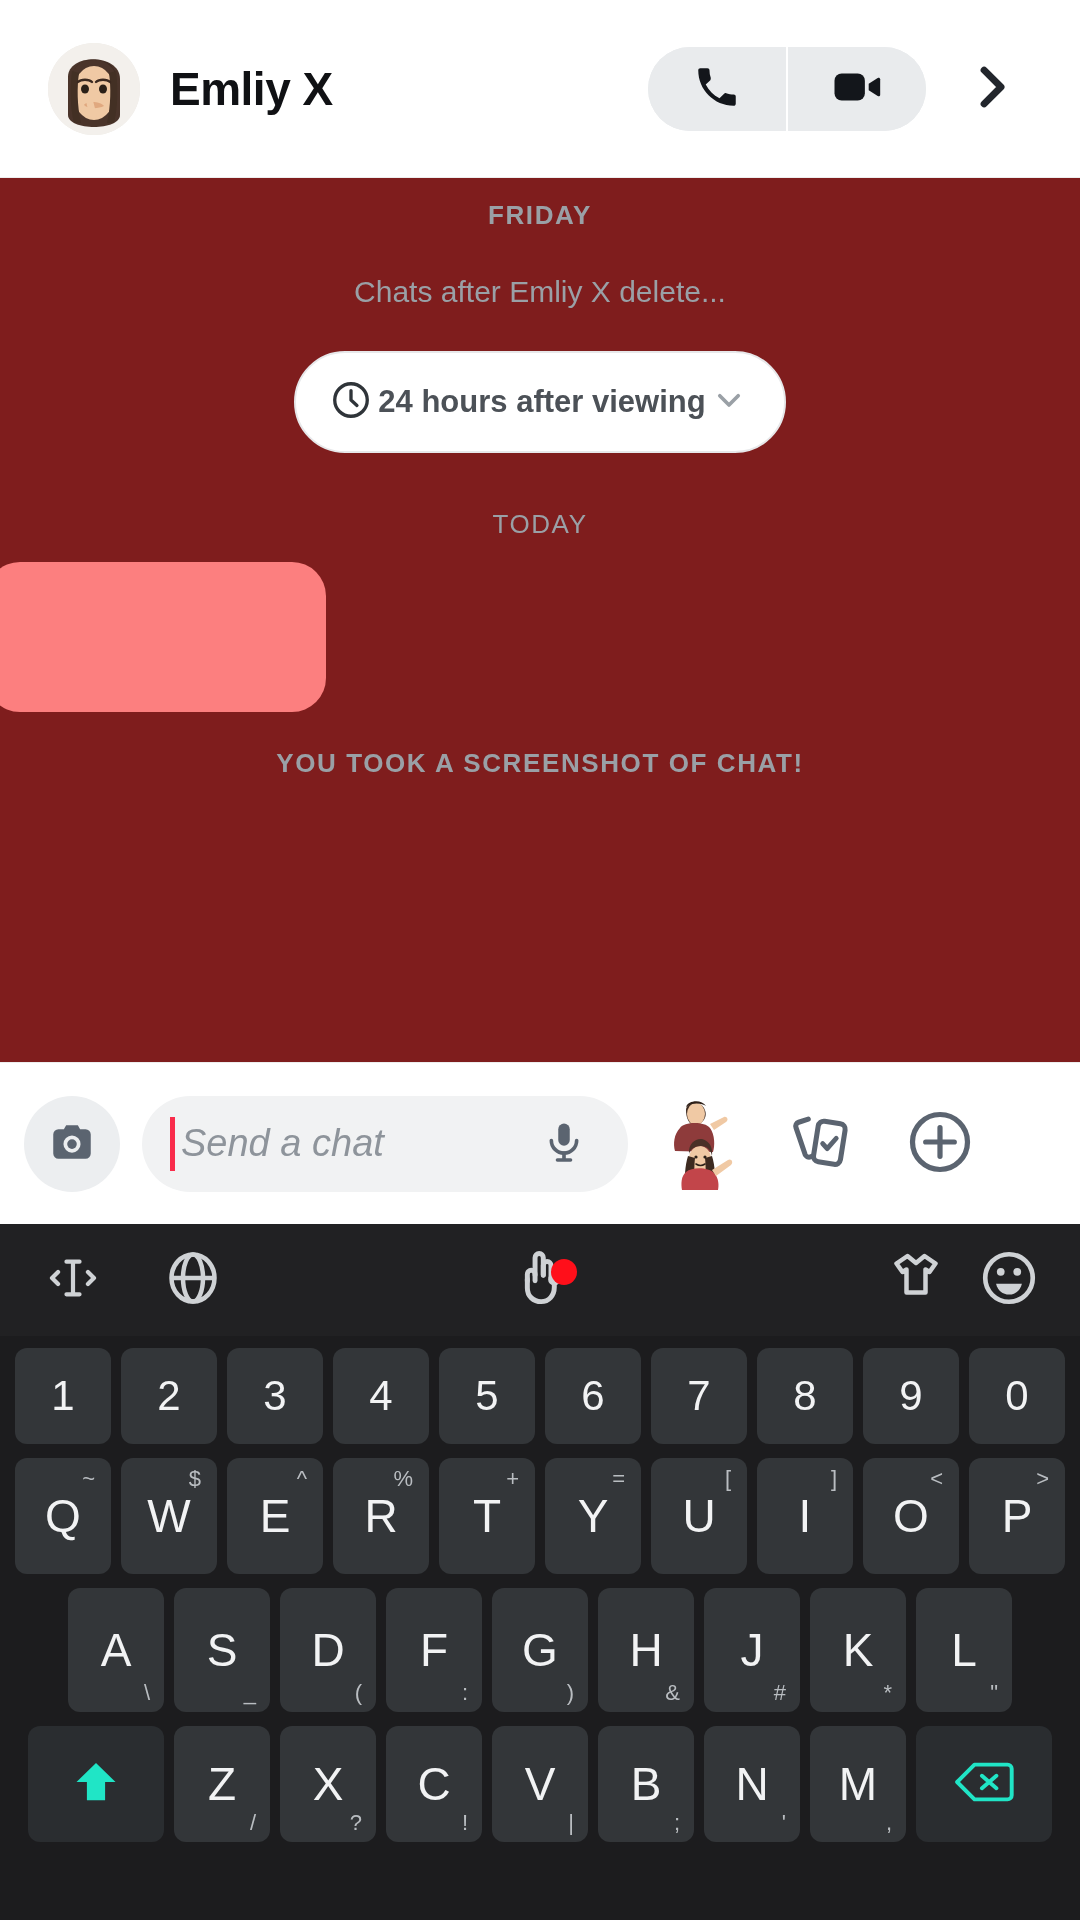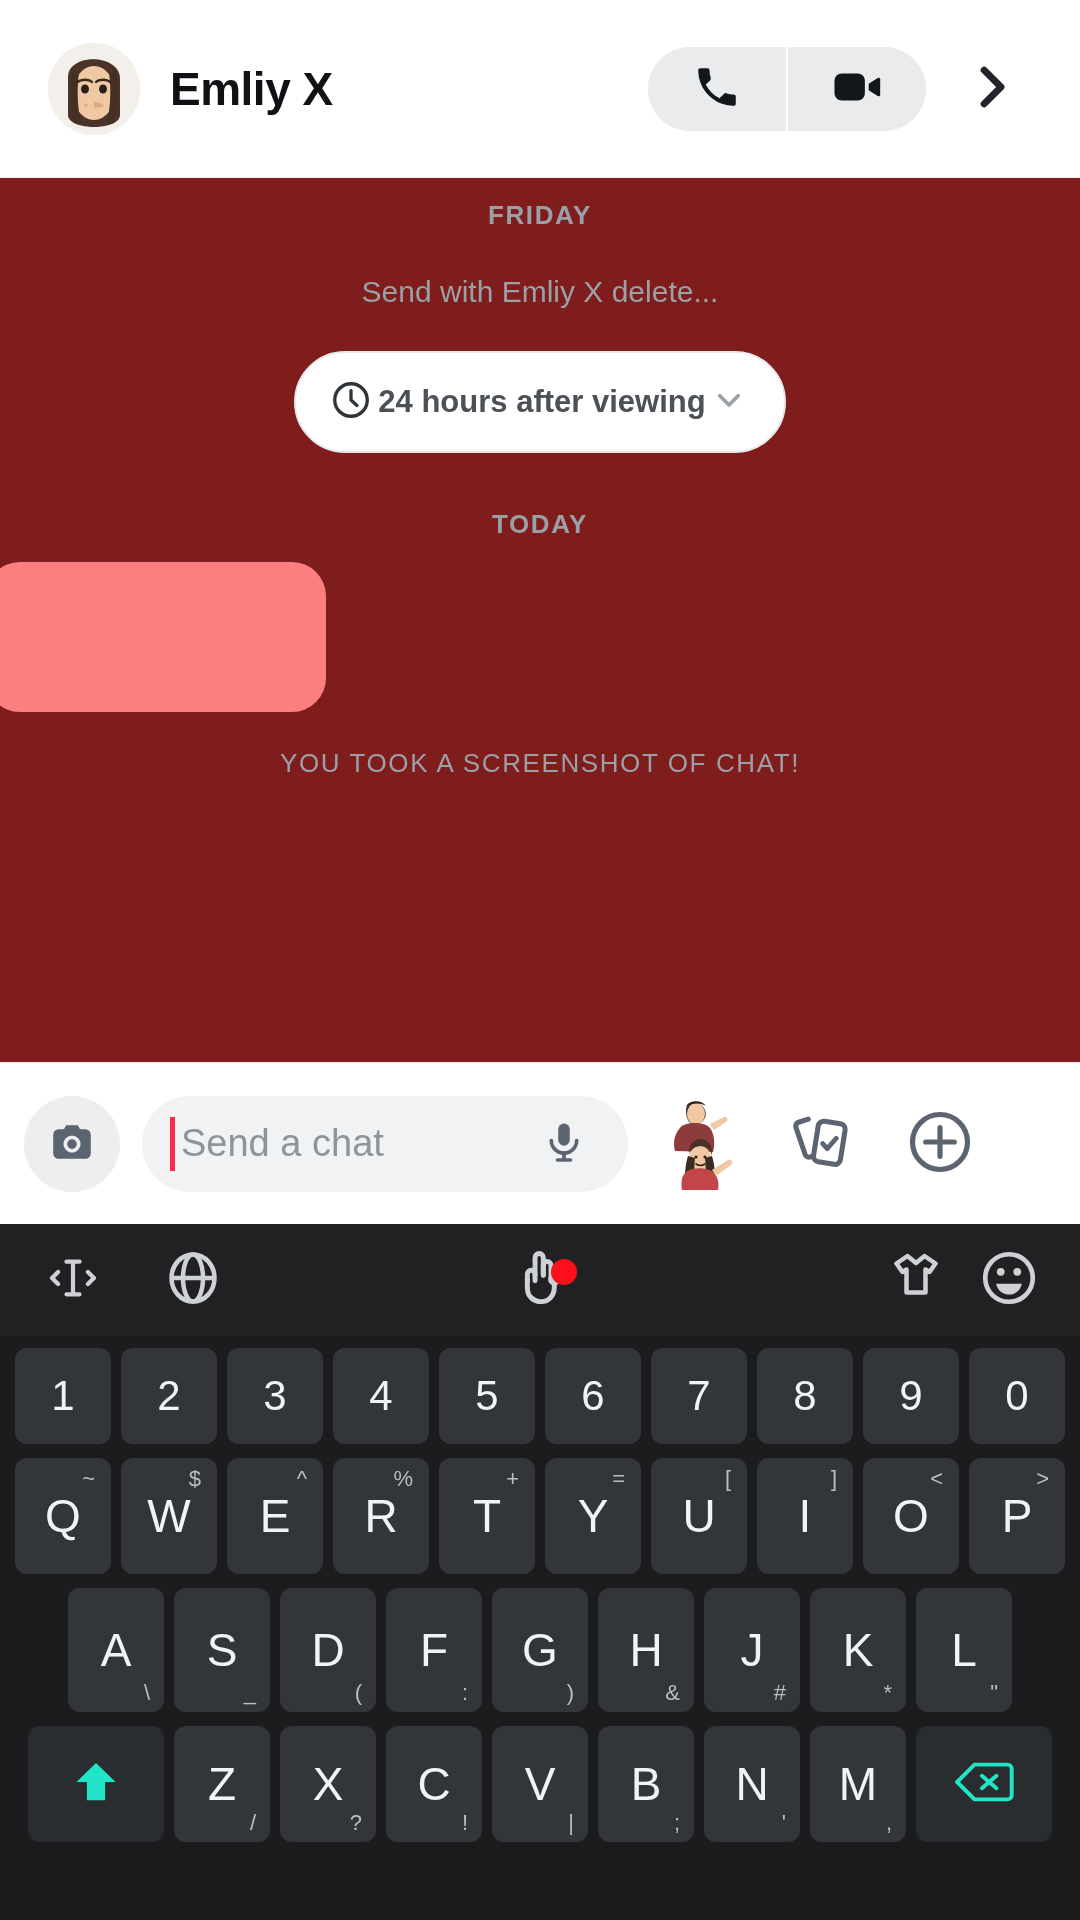--- a/index.html
+++ b/index.html
@@ -86,21 +86,21 @@
     font-size: 31px;
     color: #4c5157;
     font-weight: bold;
     white-space: nowrap;
   }
   .day-label2 {
     text-align: center;
     font-size: 26px;
     color: #9aa0a6;
     letter-spacing: 1.6px;
-    font-weight: 700;
+    font-weight: 400;
     padding-top: 56px;
   }
 
   
   .msg-row { position: relative; margin-top: 22px; height: 150px; }
   .bubble {
     position: absolute; left: -14px; top: 0;
     width: 340px; height: 150px;
     background: #fc7f7f;
     border-radius: 34px;
@@ -121,21 +121,21 @@
     line-height: 62px;
   }
   .screenshot-note {
     position: absolute;
     left: 0; right: 0;
     top: 186px;
     text-align: center;
     font-size: 26px;
     color: #9aa0a6;
     letter-spacing: 1.6px;
-    font-weight: 400;
+    font-weight: 700;
   }
 
   
   .input-bar {
     flex: 0 0 162px;
     height: 162px;
     display: flex; align-items: center;
     padding: 0 36px 0 24px;
     border-top: 1px solid #ededed;
     background: #fff;
@@ -148,20 +148,21 @@
   }
   .chat-field {
     flex: 1 1 auto;
     height: 96px;
     margin-left: 22px;
     background: #f1f2f3;
     border-radius: 48px;
     display: flex; align-items: center;
     padding: 0 34px 0 28px;
     max-width: 486px;
+    font-style: italic;
   }
   .caret { width: 5px; height: 54px; background: #f92c4b; flex: 0 0 5px; }
   .chat-placeholder {
     flex: 1 1 auto;
     font-size: 38px;
     color: #8e949b;
     margin-left: 6px;
   }
   .mic-btn { width: 60px; height: 60px; flex: 0 0 60px; display:flex; align-items:center; justify-content:center; }
   .bitmoji-btn { width: 96px; height: 104px; flex: 0 0 96px; margin-left: 22px; display:flex; align-items:center; justify-content:center; }
@@ -262,21 +263,21 @@
       <span>
         <svg width="54" height="54" viewBox="0 0 24 24">
           <path d="M8.5 4.5L16 12l-7.5 7.5" stroke="#22262c" stroke-width="3.1" fill="none" stroke-linecap="round" stroke-linejoin="round"></path>
         </svg>
       </span>
     </div>
   </div>
 
   <div class="chat-body">
     <div class="day-label">FRIDAY</div>
-    <div class="sub-note">Send with Emliy X delete...</div>
+    <div class="sub-note">Chats after Emliy X delete...</div>
 
     <div class="pill-wrap">
       <div class="pill">
         <span>
           <svg width="42" height="42" viewBox="0 0 24 24">
             <circle cx="12" cy="12" r="9.3" stroke="#2f3439" stroke-width="1.9" fill="none"></circle>
             <path d="M12 6.6V12l3.4 3.1" stroke="#2f3439" stroke-width="1.9" fill="none" stroke-linecap="round" stroke-linejoin="round"></path>
           </svg>
         </span>
         <span class="pill-text">24 hours after viewing</span>

